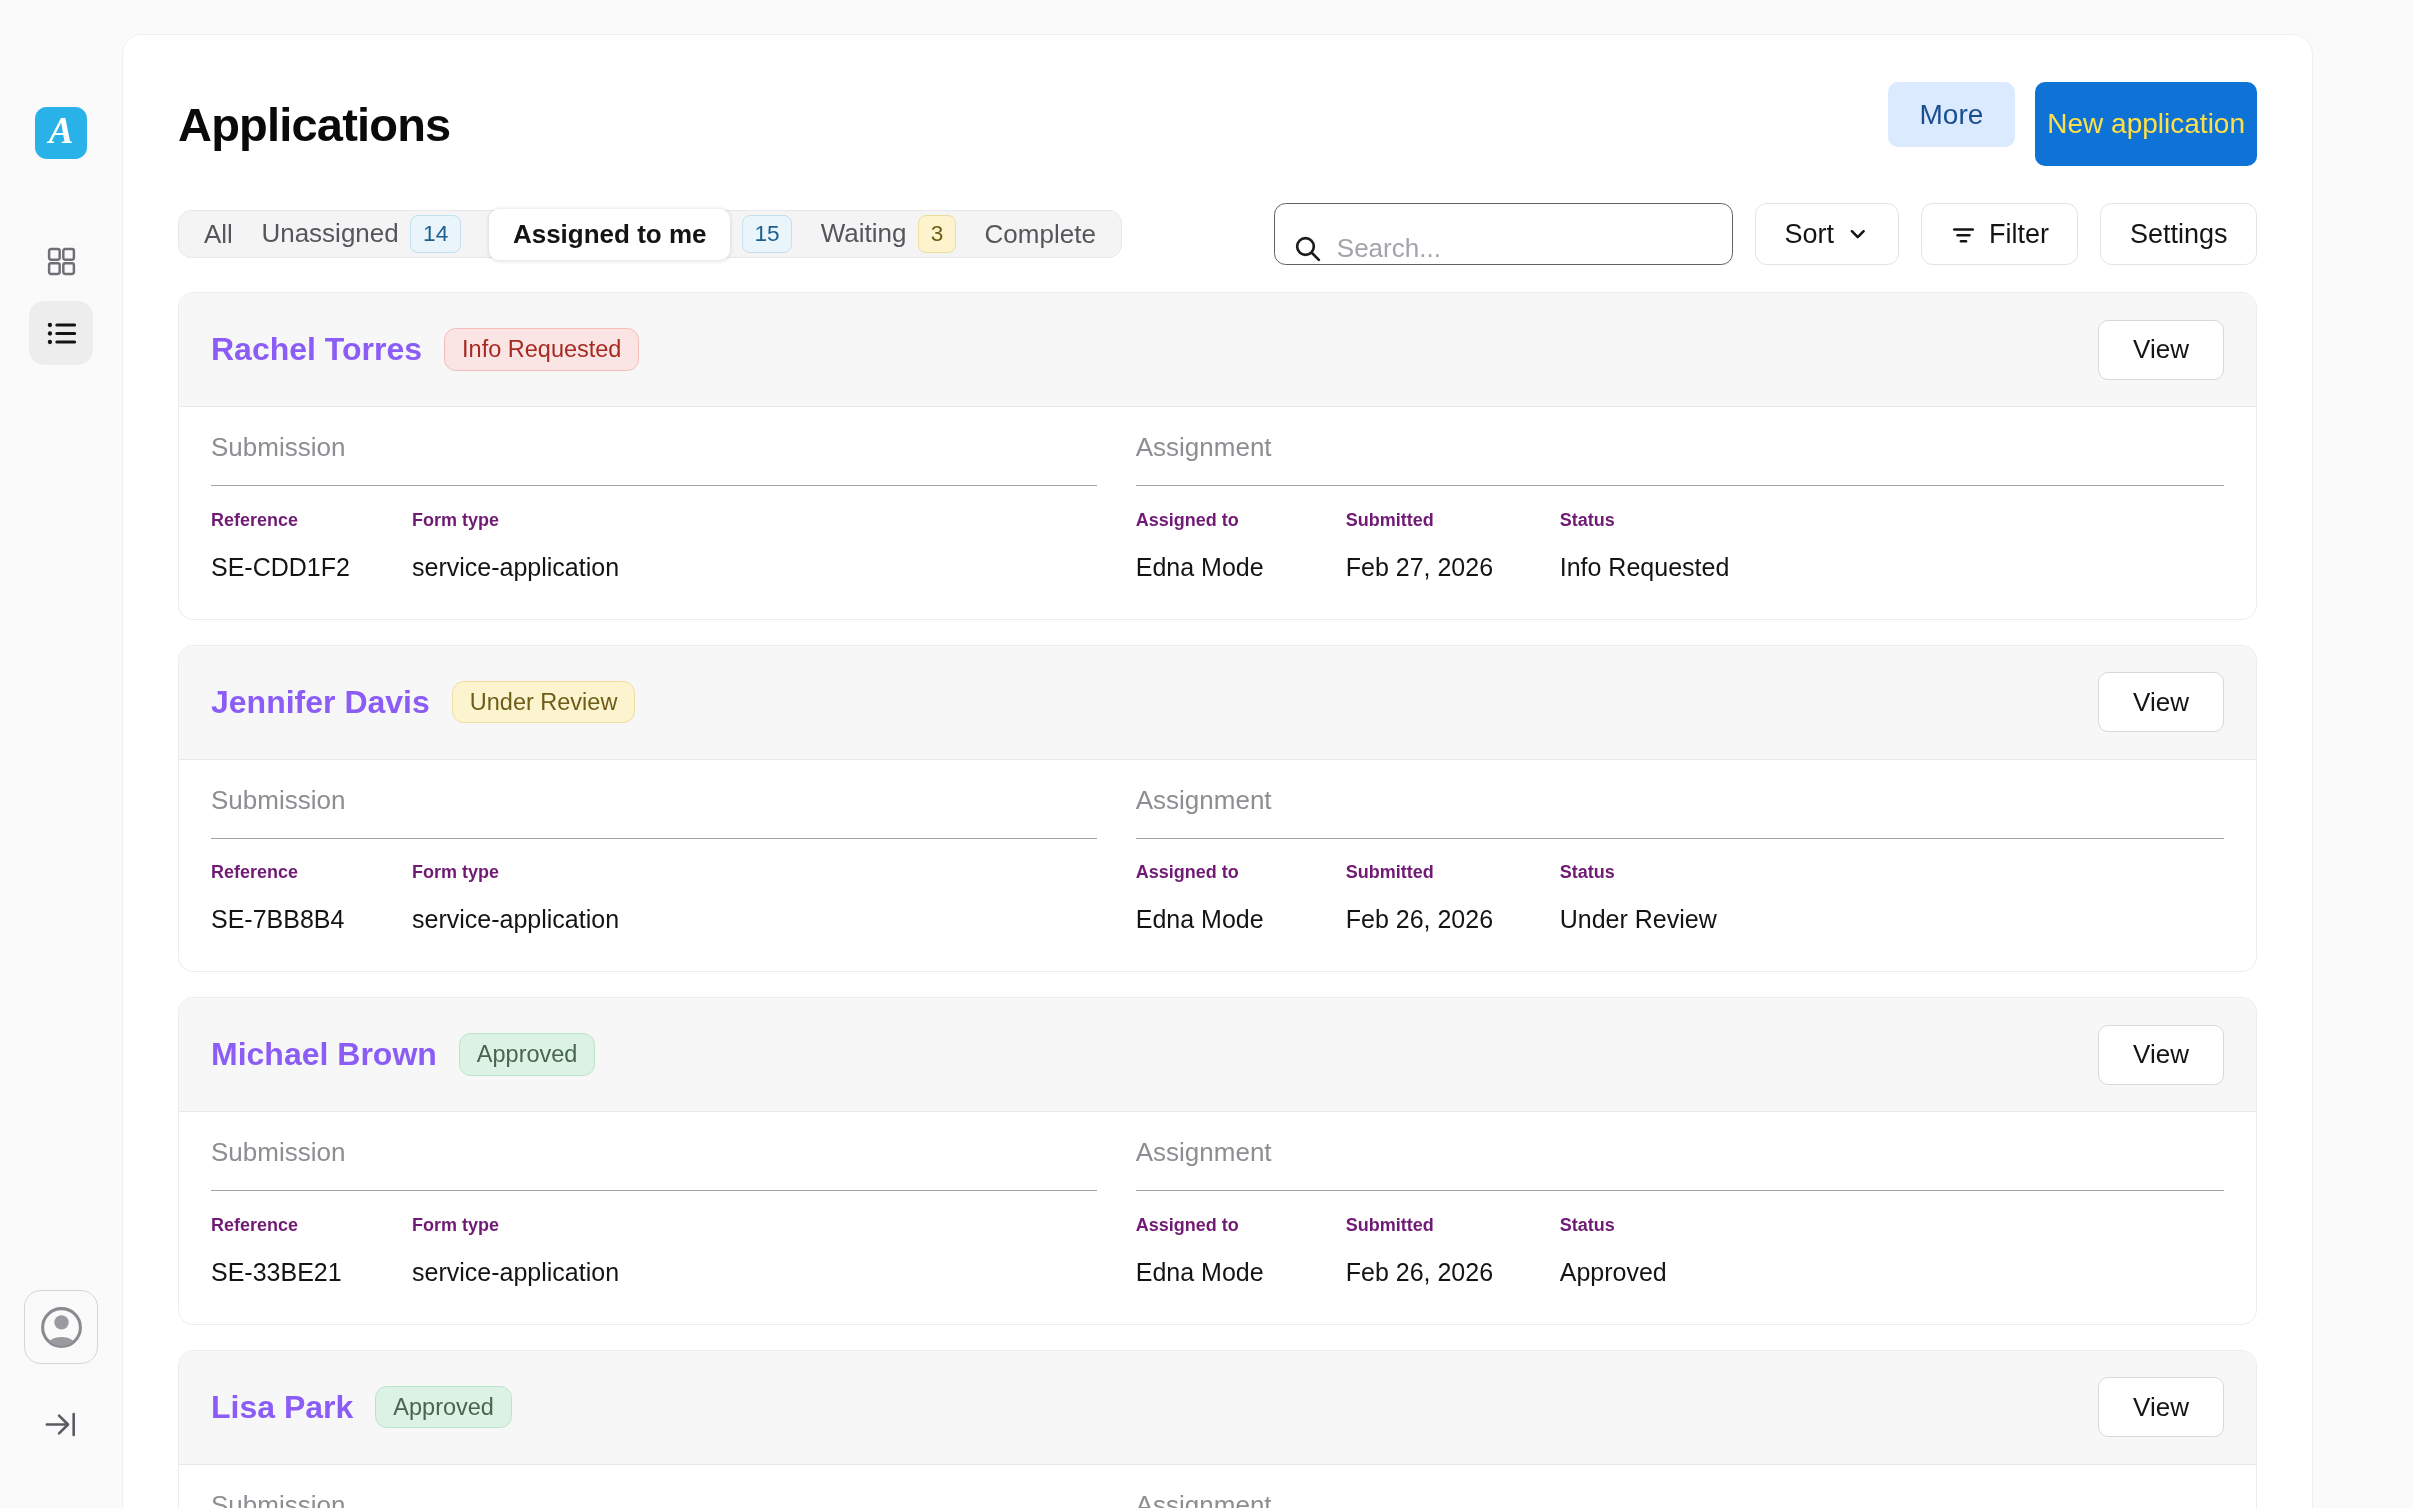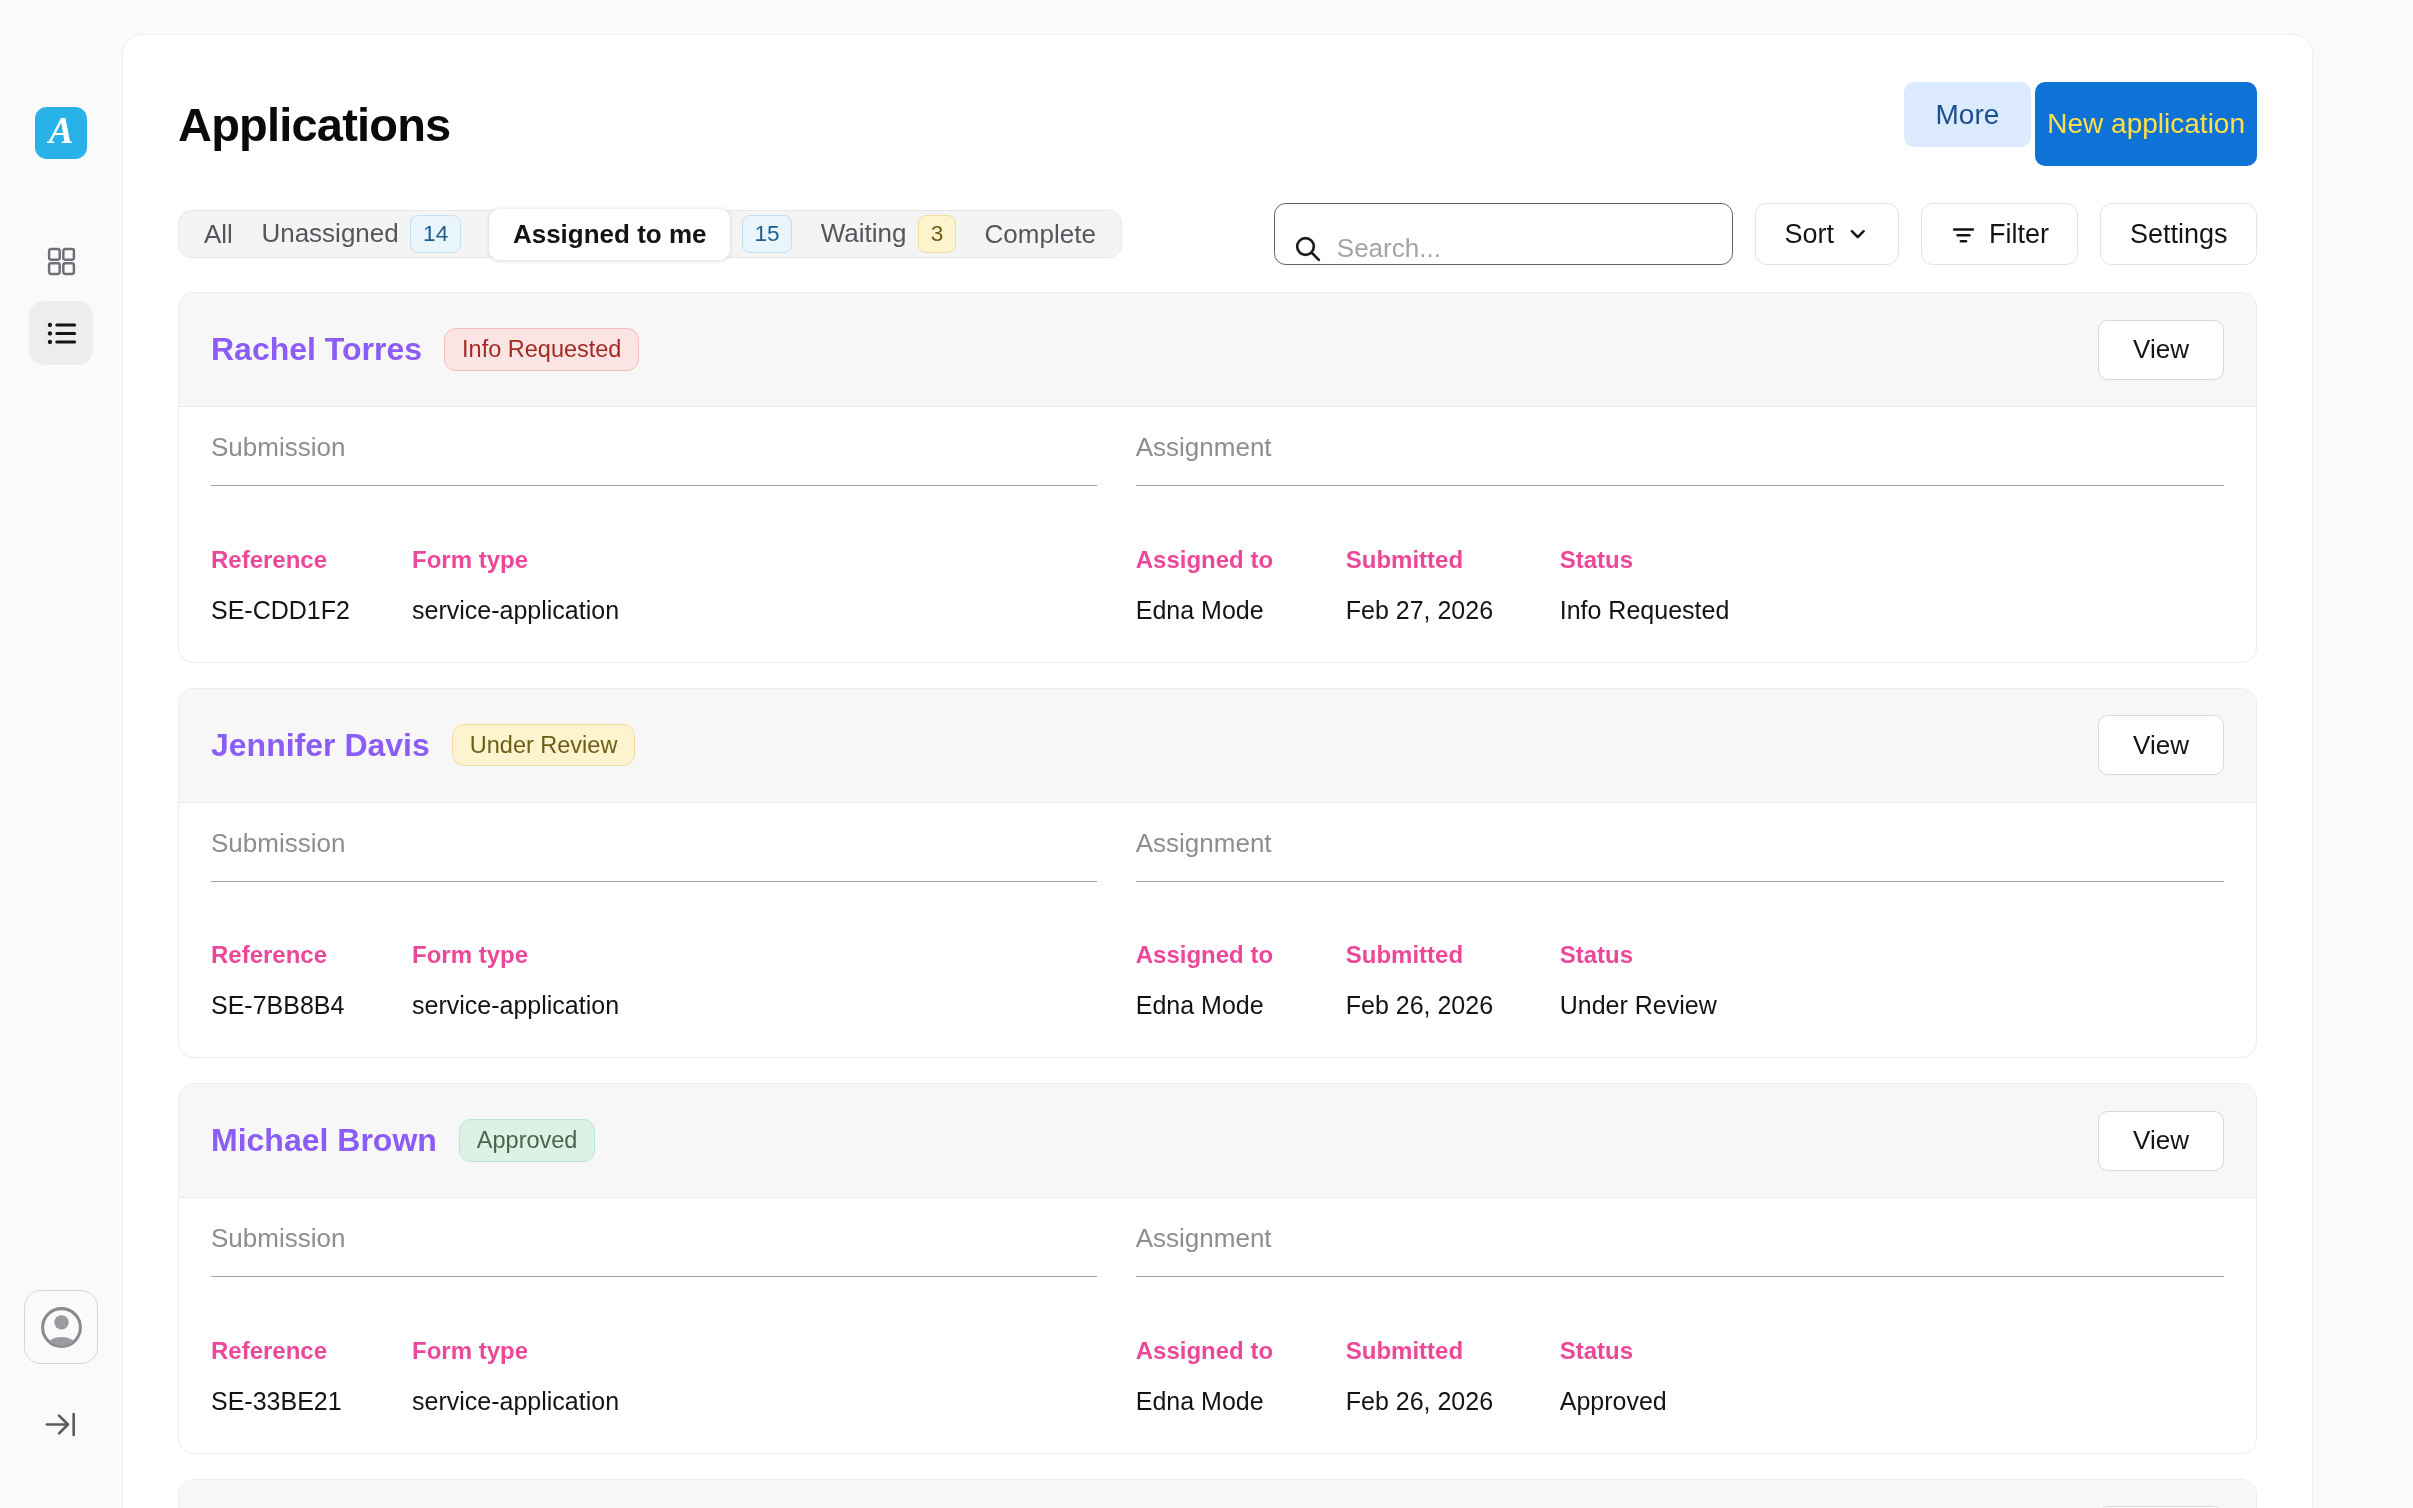--- a/index.html
+++ b/index.html
@@ -41,21 +41,21 @@
 
   
   .main {
     position:absolute; left:122px; top:34px; right:100px; height:1592px;
     background:#fff; border:0.8px solid #efeff1; border-radius:20px;
     padding:47px 55px 0;
   }
 
   .header-row { display:flex; align-items:center; justify-content:space-between; }
   .page-title { font-size:47px; font-weight:700; letter-spacing:-0.8px; color:#0a0a0a; }
-  .header-actions { display:flex; gap:4px; }
+  .header-actions { display:flex; gap:20px; }
   .btn { font-family:inherit; cursor:pointer; white-space:nowrap; }
   .btn-more {
     height:65px; padding:0 32px; border:none; border-radius:10px;
     background:#dbeafe; color:#1a4f8f; font-size:28px;
   }
   .btn-primary {
     height:84px; padding:0 12px; border:none; border-radius:10px;
     background:#0f72d6; color:#fde047; font-size:28px;
   }
 
@@ -117,21 +117,21 @@
     padding:25px 32px 37px;
     display:grid; grid-template-columns:44% 1fr; column-gap:39px;
   }
   .section-title {
     font-size:26px; color:#8d8d92; padding-bottom:22px;
     border-bottom:1.7px solid #a2a2a7;
   }
   .fields { display:grid; margin-top:23.5px; }
   .fields.sub-cols { grid-template-columns:201px 1fr; }
   .fields.asg-cols { grid-template-columns:210px 214px 1fr; }
-  .field-label { font-size:24px; font-weight:700; color:#ec4899;margin-top:36px; }
+  .field-label { font-size:18px; font-weight:700; color:#701a75; }
   .field-value { margin-top:22px; font-size:25px; color:#141417; }
 
   svg { display:block; }
 </style>
 </head>
 <body>
 
 <nav class="sidebar">
   <div class="logo">
     <span>A</span>

